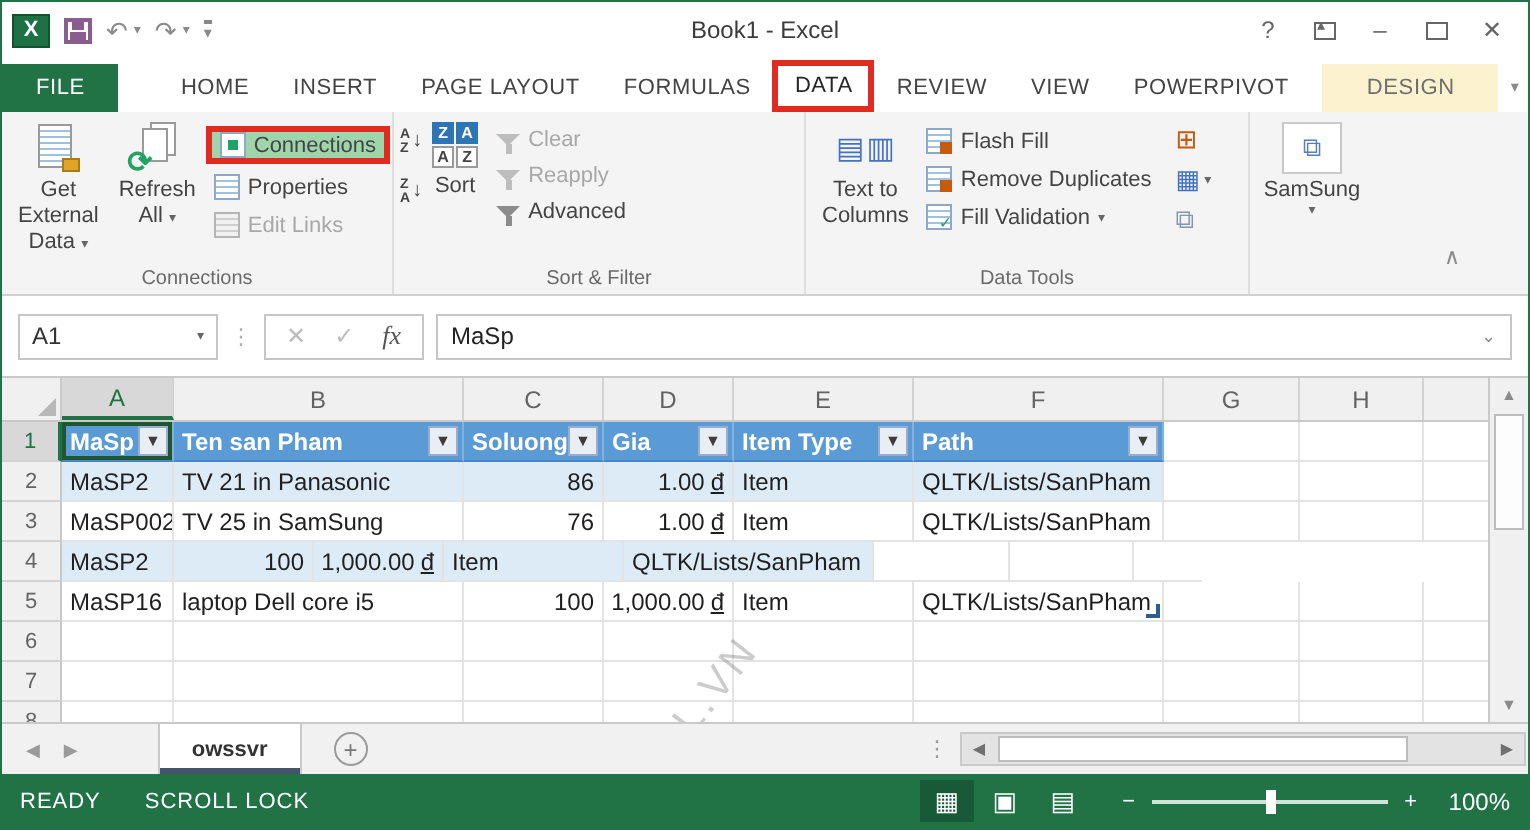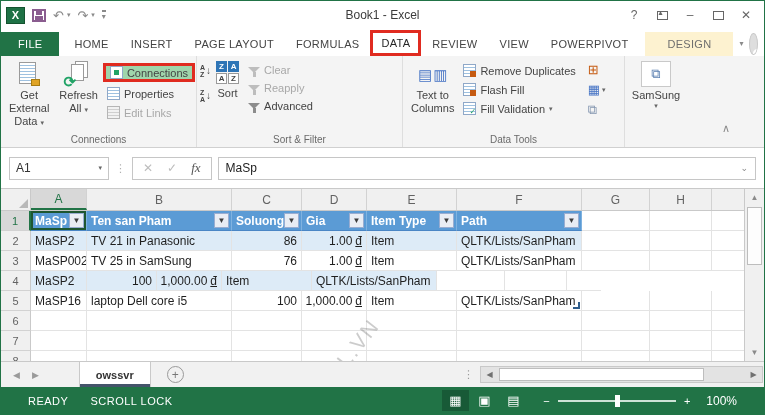--- a/index.html
+++ b/index.html
@@ -18,21 +18,21 @@
   .qat-more { display:inline-block; border-top:2px solid #8a8a8a; color:#8a8a8a; font-size:8px; line-height:1; padding-top:1px; }
   .wtitle { position:absolute; left:0; right:0; text-align:center; font-size:12px; color:#3c3c3c; pointer-events:none; }
   .wincontrols { margin-left:auto; display:flex; align-items:center; gap:4px; padding-right:6px; z-index:2; }
   .wc { width:24px; height:18px; display:flex; align-items:center; justify-content:center; color:#666; font-size:12px; }
   .wc-box { width:11px; height:9px; border:1px solid #666; position:relative; }
   .wc-box.upld::after { content:"▴"; position:absolute; top:-4px; left:1px; font-size:8px; color:#666; }
 
   
   .tabrow { height:27px; display:flex; align-items:flex-end; background:#fff; }
   .tab { padding:0 11px; height:24px; line-height:24px; font-size:11px; color:#444; letter-spacing:.3px; white-space:nowrap; }
-  .tab.file { background:#217346; color:#fff; padding:0 17px; margin-right:4px; }
+  .tab.file { background:#217346; color:#fff; padding:0 17px; margin-right:20px; }
   .tab.data { border:3px solid #e02b20; height:26px; line-height:20px; background:#fff; color:#262626; padding:0 8px; }
   .tab.design { background:#fdf2d0; color:#6e6e6e; padding:0 22px; margin-left:6px; }
   .tab-more { font-size:8px; color:#8a8a8a; height:24px; line-height:24px; padding:0 6px; }
   .avatar { width:22px; height:22px; border-radius:50%; background:#dedede; position:relative; overflow:hidden; margin:0 6px 1px 0; border:1px solid #c9c9c9; }
   .avatar::before { content:""; position:absolute; top:4px; left:7px; width:8px; height:8px; border-radius:50%; background:#fff; }
   .avatar::after { content:""; position:absolute; bottom:-4px; left:3px; width:16px; height:10px; border-radius:50% 50% 0 0; background:#fff; }
 
   
   .ribbon { height:92px; background:#f4f4f4; border-bottom:1px solid #d0d0d0; display:flex; position:relative; }
   .rgroup { display:flex; flex-direction:column; border-right:1px solid #dedede; padding:1px 3px 0; }
@@ -117,21 +117,21 @@
   .sheetbar { height:26px; display:flex; align-items:center; background:#f1f1f1; border-top:1px solid #c9c9c9; font-size:11px; }
   .snav { color:#9a9a9a; font-size:9px; padding:0 12px; }
   .sheettab { height:100%; background:#fff; border-left:1px solid #c9c9c9; border-right:1px solid #c9c9c9; box-shadow:inset 0 -3px 0 #44546a; display:flex; align-items:center; padding:0 16px; font-weight:bold; color:#333; margin-left:28px; }
   .addsheet { width:17px; height:17px; border:1px solid #9a9a9a; border-radius:50%; display:flex; align-items:center; justify-content:center; color:#777; font-size:12px; margin-left:16px; line-height:1; }
   .sb-dots { margin-left:auto; color:#9a9a9a; font-size:11px; padding:0 6px; }
   .hscroll { width:283px; height:17px; display:flex; align-items:center; background:#e3e3e3; border:1px solid #c9c9c9; margin-right:1px; }
   .hs-arrow { width:17px; text-align:center; color:#707070; font-size:8px; }
   .hs-thumb { width:205px; height:13px; background:#fff; border:1px solid #bdbdbd; margin-left:1px; }
 
   
-  .statusbar { height:27px; background:#217346; color:#fff; display:flex; align-items:center; font-size:11px; padding:0 27px; letter-spacing:.5px; }
+  .statusbar { height:27px; background:#217346; color:#fff; display:flex; align-items:center; font-size:11px; padding:0 9px; letter-spacing:.5px; }
   .sb-left { display:flex; gap:22px; }
   .sb-right { margin-left:auto; display:flex; align-items:center; gap:2px; }
   .vicon { width:27px; height:21px; display:flex; align-items:center; justify-content:center; font-size:13px; color:#fff; }
   .vicon.active { background:#185a37; }
   .zoomctl { display:flex; align-items:center; gap:8px; margin-left:14px; }
   .ztrack { width:118px; height:2px; background:#cfe3d7; position:relative; }
   .zthumb { position:absolute; left:48%; top:-5px; width:5px; height:12px; background:#fff; }
   .zlabel { width:38px; text-align:right; font-size:12px; letter-spacing:0; }
 </style>
 </head>
@@ -271,27 +271,27 @@
           <span class="glyph-ic" style="color:#4472c4">▥</span>
         </span>
         <span>Text to</span>
         <span>Columns</span>
       </div>
       <div class="menu-col">
         <div class="menubtn">
           <span class="mini-ic lines">
               <span class="accent-r"></span>
             </span>
-          <span>Remove Duplicates</span>
+          <span>Flash Fill</span>
         </div>
         <div class="menubtn">
           <span class="mini-ic lines">
               <span class="accent-r"></span>
             </span>
-          <span>Flash Fill</span>
+          <span>Remove Duplicates</span>
         </div>
         <div class="menubtn">
           <span class="mini-ic lines">
               <span class="accent-g">✓</span>
             </span>
           <span>Fill Validation</span>
           <span class="drop">▾</span>
         </div>
       </div>
       <div class="menu-col" style="padding-left:8px; gap:7px;">

